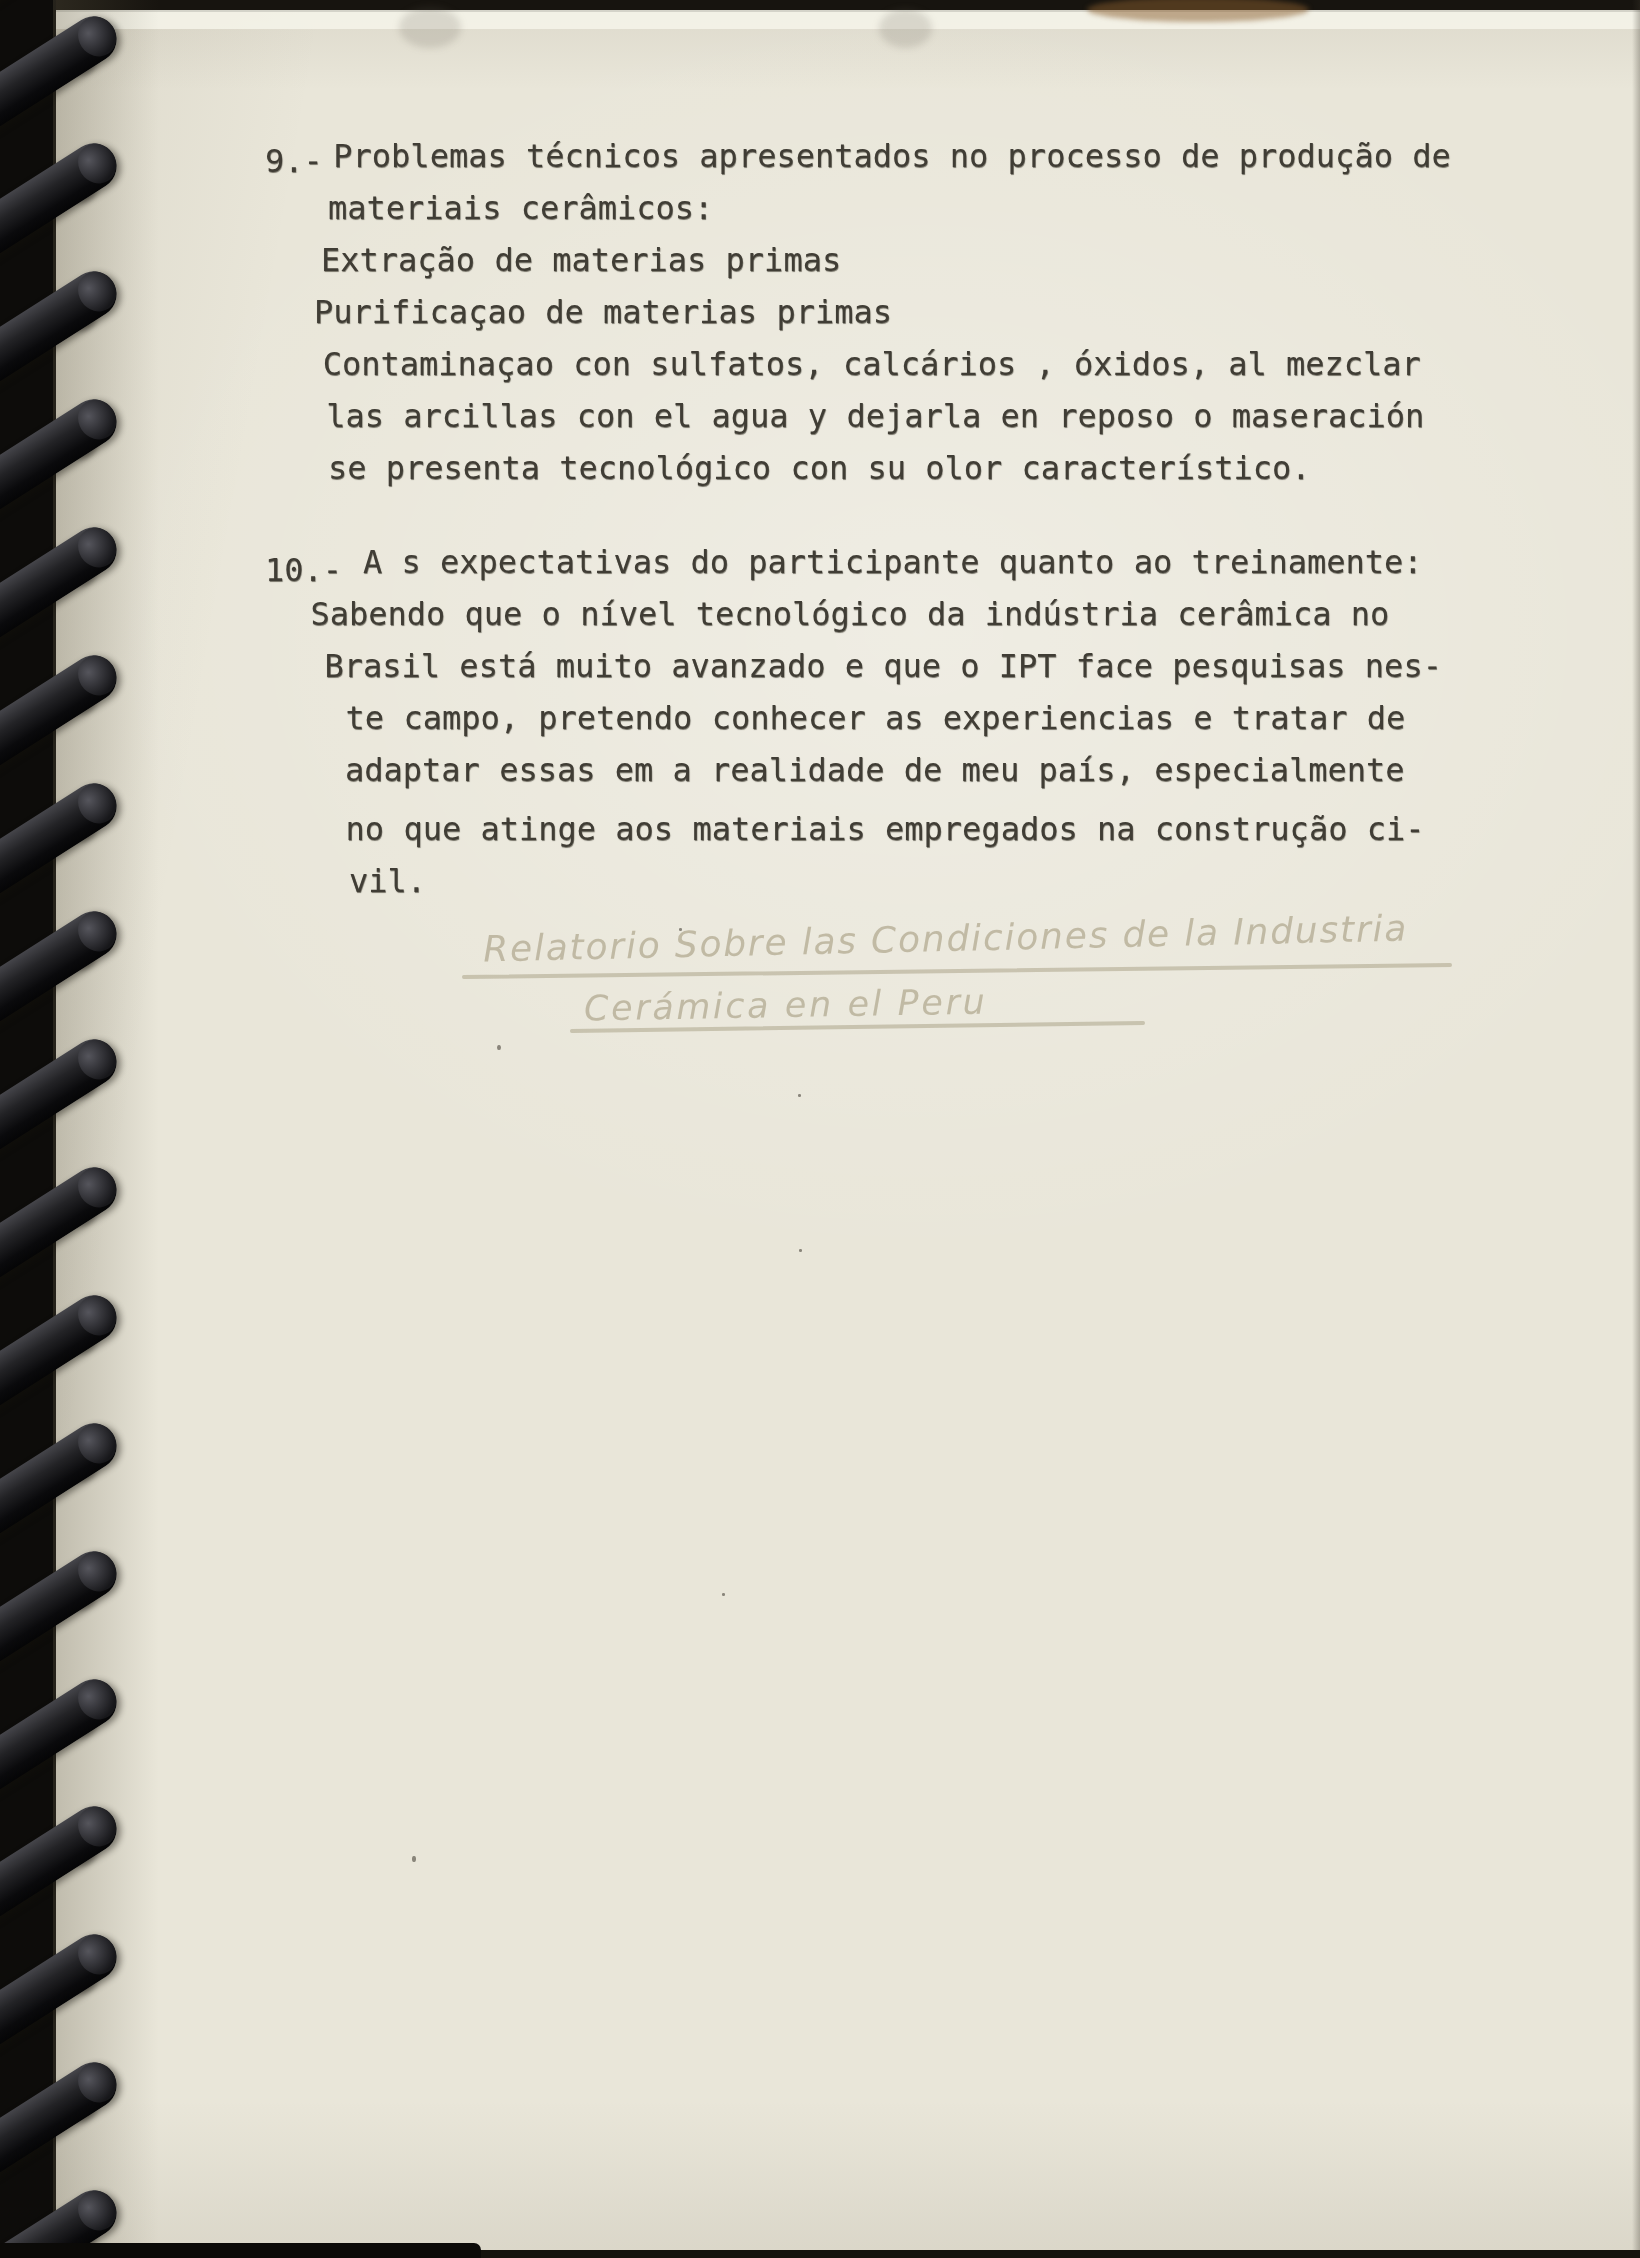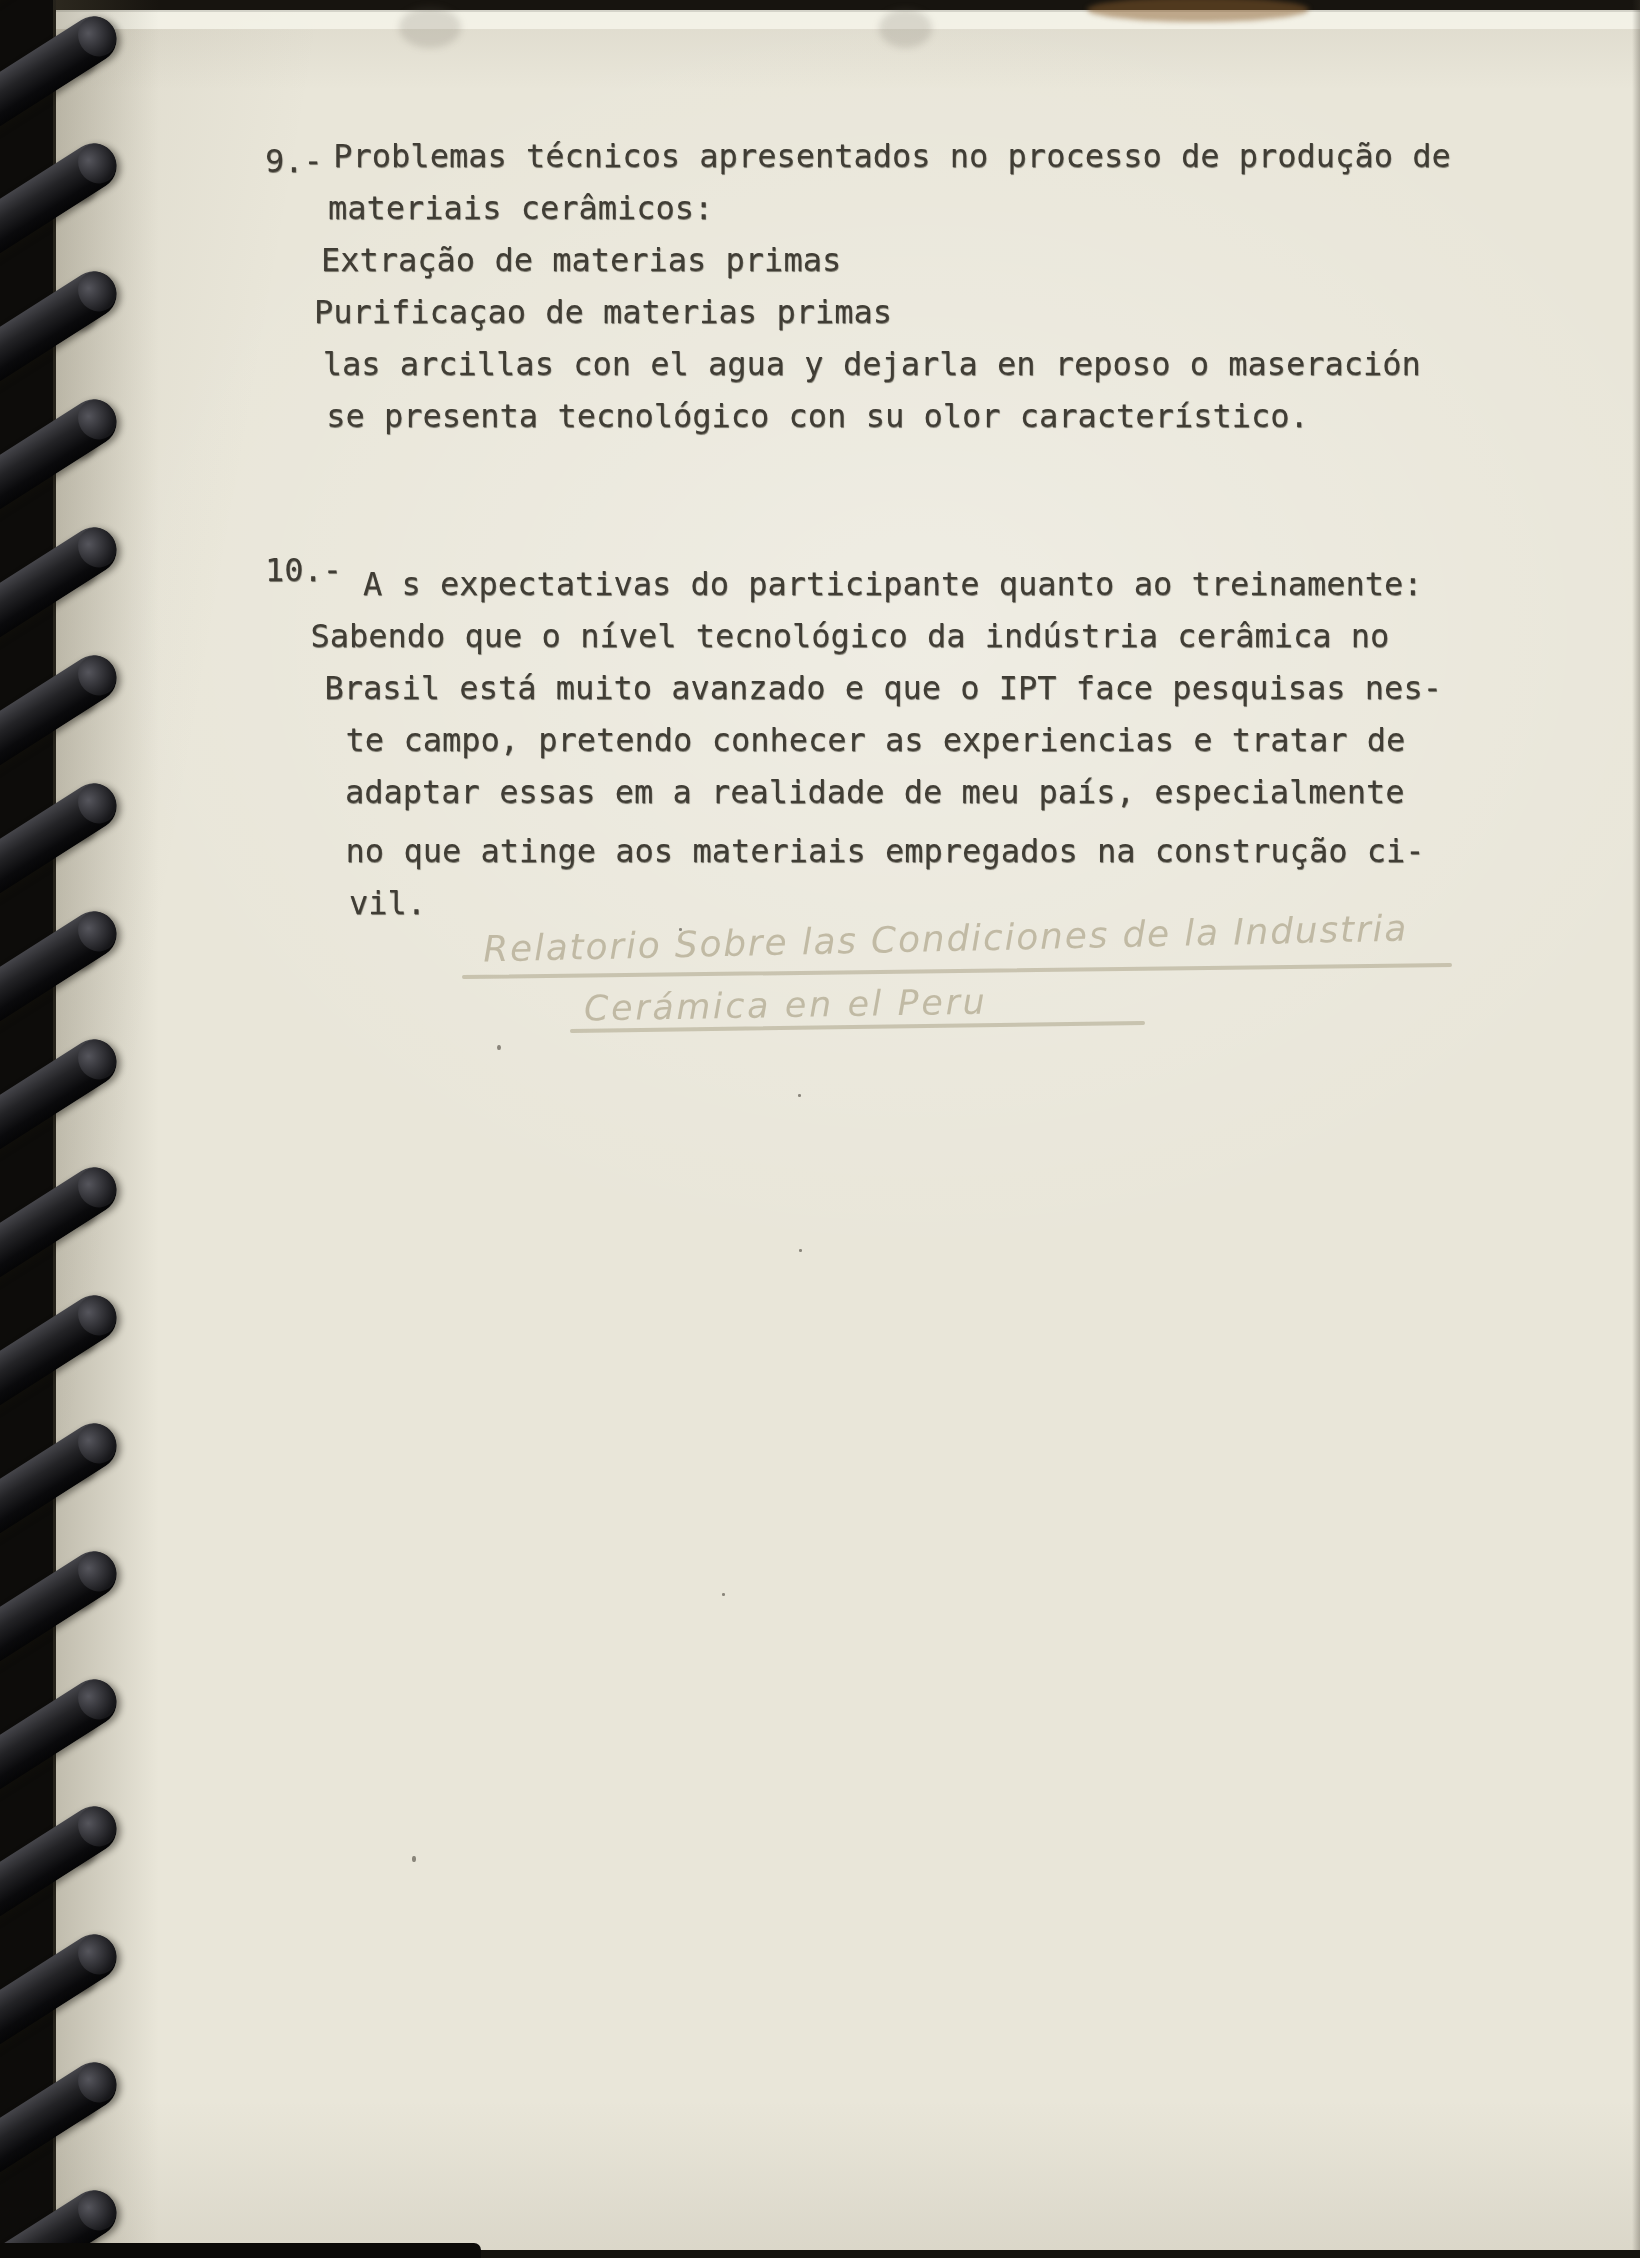--- a/index.html
+++ b/index.html
@@ -38,21 +38,21 @@
     background:radial-gradient(closest-side, rgba(22,19,14,0.95), rgba(22,19,14,0.55) 55%, rgba(22,19,14,0));
     filter:blur(1.8px);}
   
   .typed{color:#403d35;font-size:32px;white-space:nowrap;
     text-shadow:0.5px 0.5px 0.8px rgba(62,58,48,0.65);}
   .item-number{position:absolute;left:265px;}
   .lines{position:absolute;left:328px;}
   .line{height:52px;line-height:52px;}
   #lines9{top:130px;}
   #num9{top:142px;}
-  #lines10{top:558px;}
+  #lines10{top:536px;}
   #num10{top:551px;}
   #lines9 .line:nth-of-type(1){margin-left:5.3px;}
   #lines9 .line:nth-of-type(3){margin-left:-7px;}
   #lines9 .line:nth-of-type(4){margin-left:-14px;}
   #lines9 .line:nth-of-type(5){margin-left:-5.3px;}
   #lines9 .line:nth-of-type(6){margin-left:-1.8px;}
   #lines10 .line:nth-of-type(1){margin-left:35px;}
   #lines10 .line:nth-of-type(2){margin-left:-17.6px;}
   #lines10 .line:nth-of-type(3){margin-left:-3.5px;}
   #lines10 .line:nth-of-type(4){margin-left:17.6px;}
@@ -129,20 +129,21 @@
       <div class="hole" style="left: 60px; top: 2206px;"></div>
       <div class="coil" style="left: -138px; top: 2178px;"></div>
     </div>
 
   <div id="num9" class="typed item-number">9.-</div>
   <div id="lines9" class="lines typed">
     <div class="line">Problemas técnicos apresentados no processo de produção de</div>
     <div class="line">materiais cerâmicos:</div>
     <div class="line">Extração de materias primas</div>
     <div class="line">Purificaçao de materias primas</div>
+    <div class="line">Contaminaçao con sulfatos, calcários , óxidos, al mezclar</div>
     <div class="line">las arcillas con el agua y dejarla en reposo o maseración</div>
     <div class="line">se presenta tecnológico con su olor característico.</div>
   </div>
 
   <div id="num10" class="typed item-number">10.-</div>
   <div id="lines10" class="lines typed">
     <div class="line">A s expectativas do participante quanto ao treinamente:</div>
     <div class="line">Sabendo que o nível tecnológico da indústria cerâmica no</div>
     <div class="line">Brasil está muito avanzado e que o IPT face pesquisas nes-</div>
     <div class="line">te campo, pretendo conhecer as experiencias e tratar de</div>

